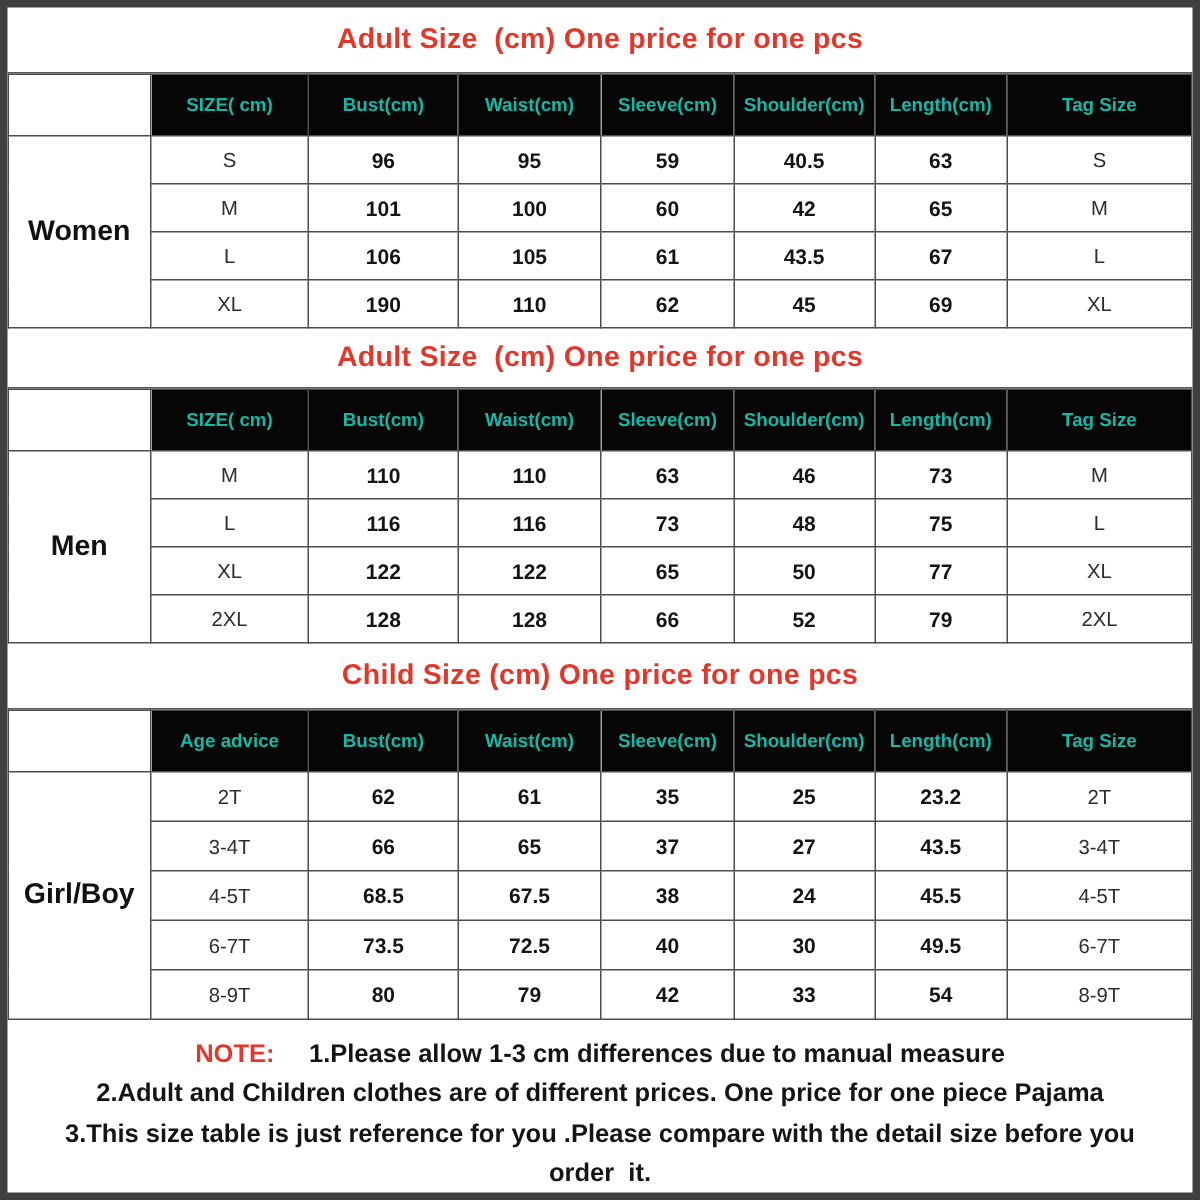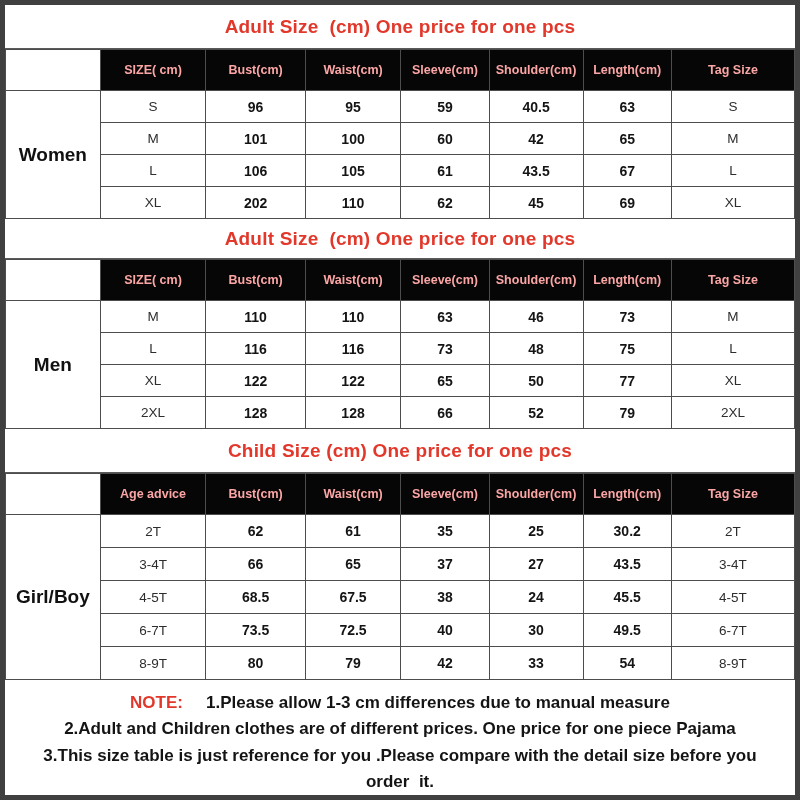--- a/index.html
+++ b/index.html
@@ -32,21 +32,21 @@
   }
   table.size-table th, table.size-table td {
     border: 1px solid #4d4d4d;
     text-align: center;
     vertical-align: middle;
     padding: 0;
     overflow: hidden;
   }
   table.size-table th {
     background: #060606;
-    color: #fca5a5;
+    color: #14b8a6;
     font-size: 12.5px;
     font-weight: 700;
     height: 41px;
   }
   table.size-table th.corner {
     background: #ffffff;
     border-right-color: #4d4d4d;
   }
   td.group-label {
     background: #fff;
@@ -137,21 +137,21 @@
         <td class="cell-size">L</td>
         <td class="cell-num">106</td>
         <td class="cell-num">105</td>
         <td class="cell-num">61</td>
         <td class="cell-num">43.5</td>
         <td class="cell-num">67</td>
         <td class="cell-size">L</td>
       </tr>
       <tr>
         <td class="cell-size">XL</td>
-        <td class="cell-num">202</td>
+        <td class="cell-num">190</td>
         <td class="cell-num">110</td>
         <td class="cell-num">62</td>
         <td class="cell-num">45</td>
         <td class="cell-num">69</td>
         <td class="cell-size">XL</td>
       </tr>
     </tbody>
   </table>
 
   <div class="section-title compact">Adult Size  (cm) One price for one pcs</div>
@@ -244,21 +244,21 @@
       </tr>
     </thead>
     <tbody>
       <tr>
         <td class="group-label" rowspan="5">Girl/Boy</td>
         <td class="cell-size">2T</td>
         <td class="cell-num">62</td>
         <td class="cell-num">61</td>
         <td class="cell-num">35</td>
         <td class="cell-num">25</td>
-        <td class="cell-num">30.2</td>
+        <td class="cell-num">23.2</td>
         <td class="cell-size">2T</td>
       </tr>
       <tr>
         <td class="cell-size">3-4T</td>
         <td class="cell-num">66</td>
         <td class="cell-num">65</td>
         <td class="cell-num">37</td>
         <td class="cell-num">27</td>
         <td class="cell-num">43.5</td>
         <td class="cell-size">3-4T</td>

